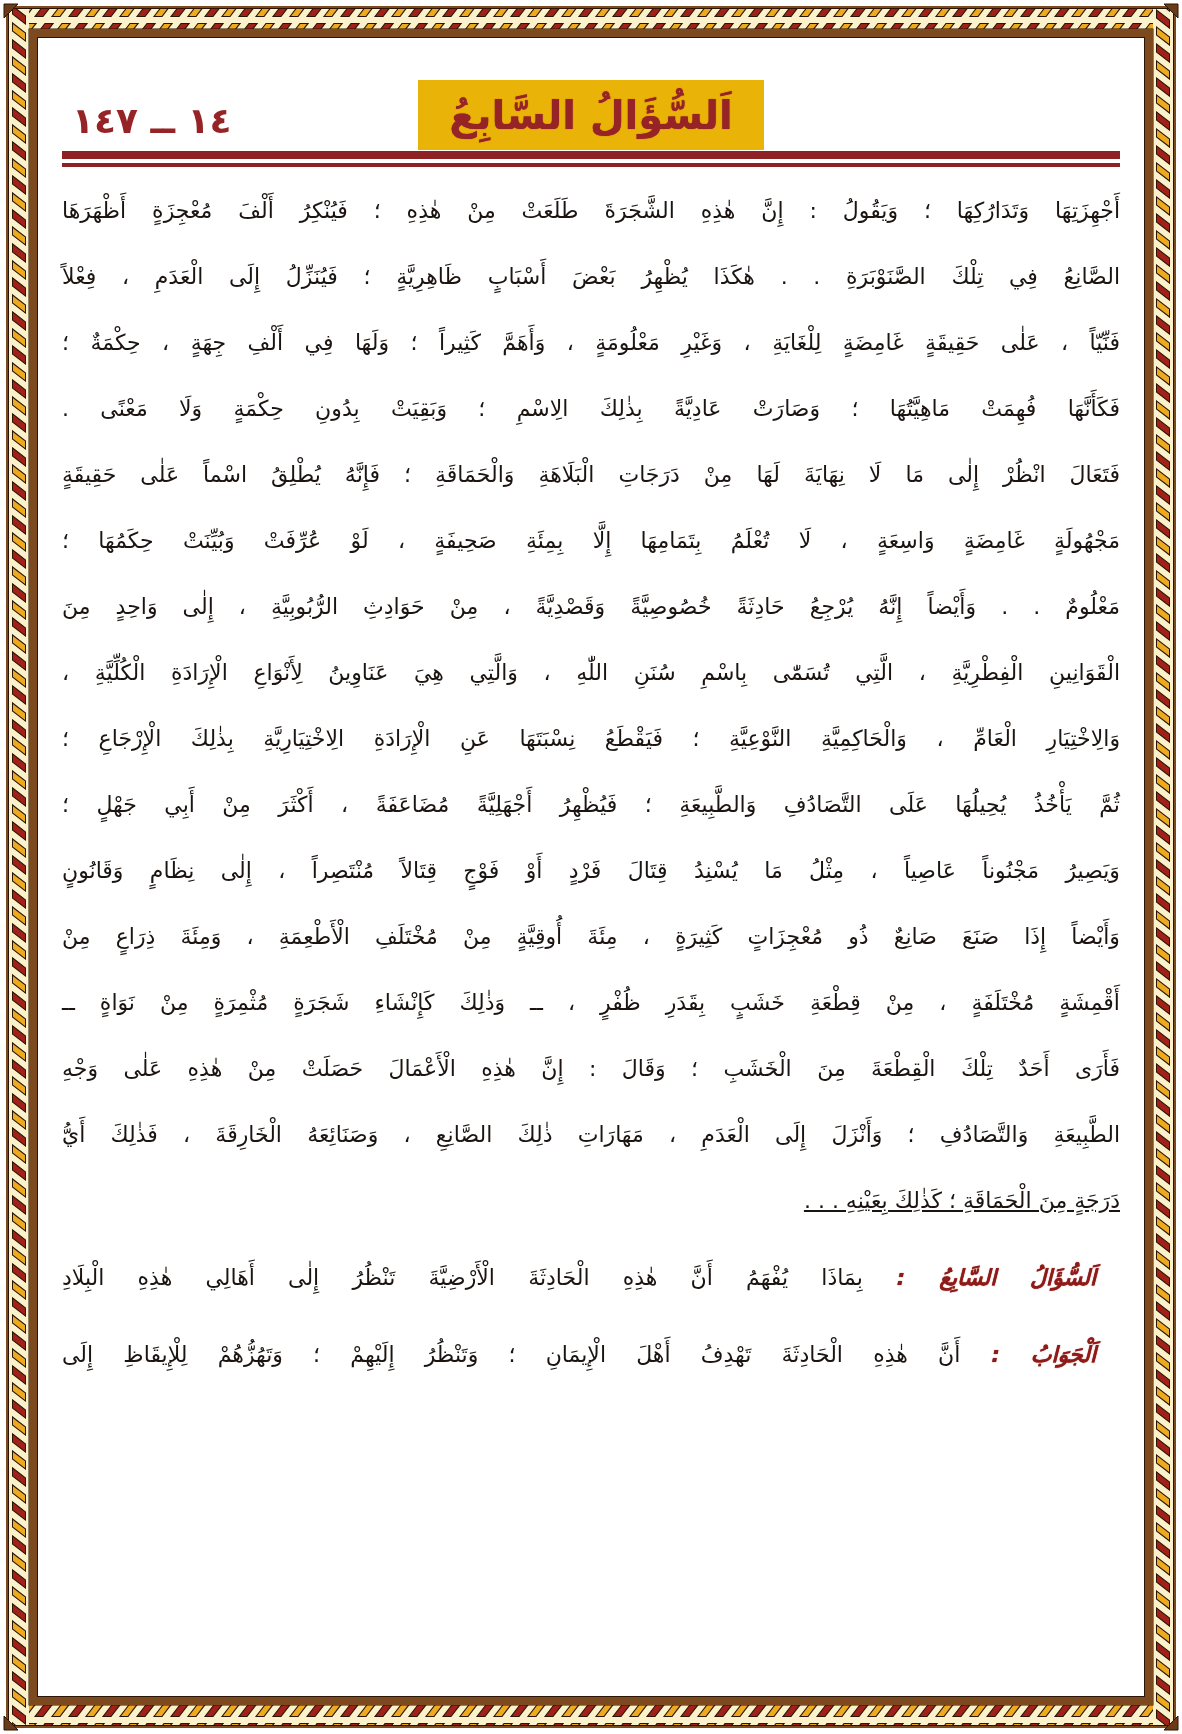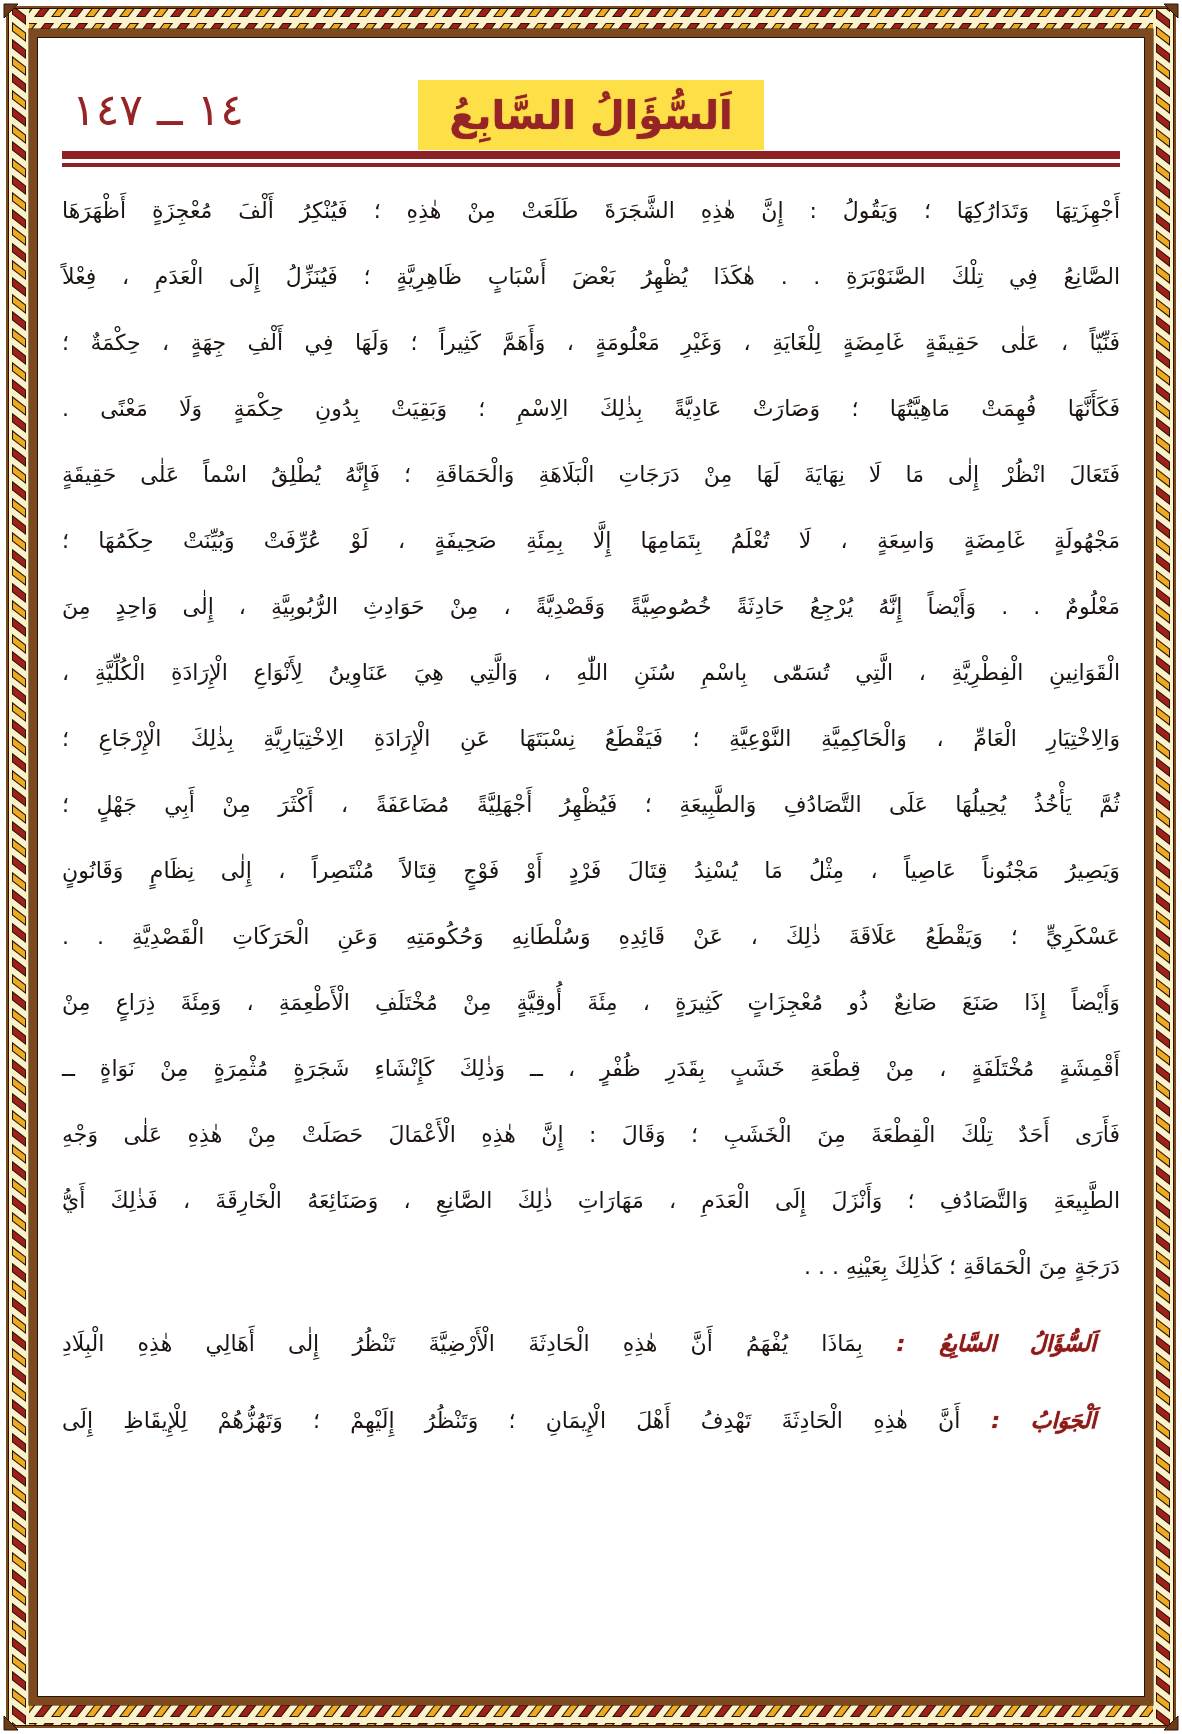--- a/index.html
+++ b/index.html
@@ -17,30 +17,30 @@
   .page{
     position:relative;
     width:1182px;height:1734px;
     background:#ffffff;
     overflow:hidden;
     font-family:"DejaVu Sans", sans-serif;
   }
   .frame-svg{position:absolute;left:0;top:0;width:1182px;height:1734px;}
   .header{position:absolute;left:62px;right:62px;top:0;height:150px;}
   .page-number{
-    position:absolute;left:10px;top:84px;
+    position:absolute;left:10px;top:100px;
     direction:rtl;
-    font-size:44px;font-weight:normal;color:var(--accent);
+    font-size:36px;font-weight:bold;color:var(--accent);
     letter-spacing:2px;
     white-space:nowrap;
   }
   .title-box{
     position:absolute;left:50%;transform:translateX(-50%);top:80px;
     min-width:346px;height:70px;line-height:62px;
-    background:#fde047;
+    background:#eab308;
     text-align:center;
     direction:rtl;
     font-size:40px;font-weight:bold;color:var(--accent);
     padding:4px 30px 0 30px;
     text-shadow:0 0 1px var(--accent);
     white-space:nowrap;
   }
   .rule{position:absolute;left:62px;right:62px;top:151px;}
   .rule-top{height:8px;background:var(--rule);}
   .rule-gap{height:4px;background:#ffffff;}
@@ -52,21 +52,21 @@
     font-size:22px;
   }
   .line{
     height:66px;line-height:66px;
     text-align:justify;
     text-align-last:justify;
     -moz-text-align-last:justify;
     overflow:visible;
     white-space:normal;
   }
-  .line.end{text-align:right;text-align-last:right;-moz-text-align-last:right;}
+  .line.end{text-align:right;text-align-last:right;text-decoration:underline;-moz-text-align-last:right;}
   .line.space-before{margin-top:11px;}
   .line.indent{padding-right:24px;}
   .seg-lead{color:var(--lead);font-weight:bold;font-size:22px;text-shadow:0 0 1px var(--lead);font-style:italic;}
   .seg-red{color:var(--lead);font-weight:bold;text-shadow:0 0 1px var(--lead);}
 </style>
 </head>
 <body>
 
 <div class="page">
 
@@ -119,21 +119,20 @@
       <div class="line"><span>الصَّانِعُ فِي تِلْكَ الصَّنَوْبَرَةِ . . هٰكَذَا يُظْهِرُ بَعْضَ أَسْبَابٍ ظَاهِرِيَّةٍ ؛ فَيُنَزِّلُ إِلَى الْعَدَمِ ، فِعْلاً</span></div>
       <div class="line"><span>فَنِّيّاً ، عَلٰى حَقِيقَةٍ غَامِضَةٍ لِلْغَايَةِ ، وَغَيْرِ مَعْلُومَةٍ ، وَأَهَمَّ كَثِيراً ؛ وَلَهَا فِي أَلْفِ جِهَةٍ ، حِكْمَةٌ ؛</span></div>
       <div class="line"><span>فَكَأَنَّهَا فُهِمَتْ مَاهِيَّتُهَا ؛ وَصَارَتْ عَادِيَّةً بِذٰلِكَ الِاسْمِ ؛ وَبَقِيَتْ بِدُونِ حِكْمَةٍ وَلَا مَعْنًى .</span></div>
       <div class="line"><span>فَتَعَالَ انْظُرْ إِلٰى مَا لَا نِهَايَةَ لَهَا مِنْ دَرَجَاتِ الْبَلَاهَةِ وَالْحَمَاقَةِ ؛ فَإِنَّهُ يُطْلِقُ اسْماً عَلٰى حَقِيقَةٍ</span></div>
       <div class="line"><span>مَجْهُولَةٍ غَامِضَةٍ وَاسِعَةٍ ، لَا تُعْلَمُ بِتَمَامِهَا إِلَّا بِمِئَةِ صَحِيفَةٍ ، لَوْ عُرِّفَتْ وَبُيِّنَتْ حِكَمُهَا ؛</span></div>
       <div class="line"><span>مَعْلُومٌ . . وَأَيْضاً إِنَّهُ يُرْجِعُ حَادِثَةً خُصُوصِيَّةً وَقَصْدِيَّةً ، مِنْ حَوَادِثِ الرُّبُوبِيَّةِ ، إِلٰى وَاحِدٍ مِنَ</span></div>
       <div class="line"><span>الْقَوَانِينِ الْفِطْرِيَّةِ ، الَّتِي تُسَمّٰى بِاسْمِ سُنَنِ اللّٰهِ ، وَالَّتِي هِيَ عَنَاوِينُ لِأَنْوَاعِ الْإِرَادَةِ الْكُلِّيَّةِ ،</span></div>
       <div class="line"><span>وَالِاخْتِيَارِ الْعَامِّ ، وَالْحَاكِمِيَّةِ النَّوْعِيَّةِ ؛ فَيَقْطَعُ نِسْبَتَهَا عَنِ الْإِرَادَةِ الِاخْتِيَارِيَّةِ بِذٰلِكَ الْإِرْجَاعِ ؛</span></div>
       <div class="line"><span>ثُمَّ يَأْخُذُ يُحِيلُهَا عَلَى التَّصَادُفِ وَالطَّبِيعَةِ ؛ فَيُظْهِرُ أَجْهَلِيَّةً مُضَاعَفَةً ، أَكْثَرَ مِنْ أَبِي جَهْلٍ ؛</span></div>
       <div class="line"><span>وَيَصِيرُ مَجْنُوناً عَاصِياً ، مِثْلُ مَا يُسْنِدُ قِتَالَ فَرْدٍ أَوْ فَوْجٍ قِتَالاً مُنْتَصِراً ، إِلٰى نِظَامٍ وَقَانُونٍ</span></div>
-      <div class="line"><span>عَسْكَرِيٍّ ؛ وَيَقْطَعُ عَلَاقَةَ ذٰلِكَ ، عَنْ قَائِدِهِ وَسُلْطَانِهِ وَحُكُومَتِهِ وَعَنِ الْحَرَكَاتِ الْقَصْدِيَّةِ . .</span></div>
       <div class="line"><span>وَأَيْضاً إِذَا صَنَعَ صَانِعٌ ذُو مُعْجِزَاتٍ كَثِيرَةٍ ، مِئَةَ أُوقِيَّةٍ مِنْ مُخْتَلَفِ الْأَطْعِمَةِ ، وَمِئَةَ ذِرَاعٍ مِنْ</span></div>
       <div class="line"><span>أَقْمِشَةٍ مُخْتَلَفَةٍ ، مِنْ قِطْعَةِ خَشَبٍ بِقَدَرِ ظُفْرٍ ، ــ وَذٰلِكَ كَإِنْشَاءِ شَجَرَةٍ مُثْمِرَةٍ مِنْ نَوَاةٍ ــ</span></div>
       <div class="line"><span>فَأَرَى أَحَدٌ تِلْكَ الْقِطْعَةَ مِنَ الْخَشَبِ ؛ وَقَالَ : إِنَّ هٰذِهِ الْأَعْمَالَ حَصَلَتْ مِنْ هٰذِهِ عَلٰى وَجْهِ</span></div>
       <div class="line"><span>الطَّبِيعَةِ وَالتَّصَادُفِ ؛ وَأَنْزَلَ إِلَى الْعَدَمِ ، مَهَارَاتِ ذٰلِكَ الصَّانِعِ ، وَصَنَائِعَهُ الْخَارِقَةَ ، فَذٰلِكَ أَيُّ</span></div>
       <div class="line end"><span>دَرَجَةٍ مِنَ الْحَمَاقَةِ ؛ كَذٰلِكَ بِعَيْنِهِ . . .</span></div>
       <div class="line indent space-before"><span class="seg-lead">اَلسُّؤَالُ السَّابِعُ : </span><span>بِمَاذَا يُفْهَمُ أَنَّ هٰذِهِ الْحَادِثَةَ الْأَرْضِيَّةَ تَنْظُرُ إِلٰى أَهَالِي هٰذِهِ الْبِلَادِ</span></div>
       <div class="line indent space-before"><span class="seg-lead">اَلْجَوَابُ : </span><span>أَنَّ هٰذِهِ الْحَادِثَةَ تَهْدِفُ أَهْلَ الْإِيمَانِ ؛ وَتَنْظُرُ إِلَيْهِمْ ؛ وَتَهُزُّهُمْ لِلْإِيقَاظِ إِلَى</span></div>
     </div>
 
 </div>

